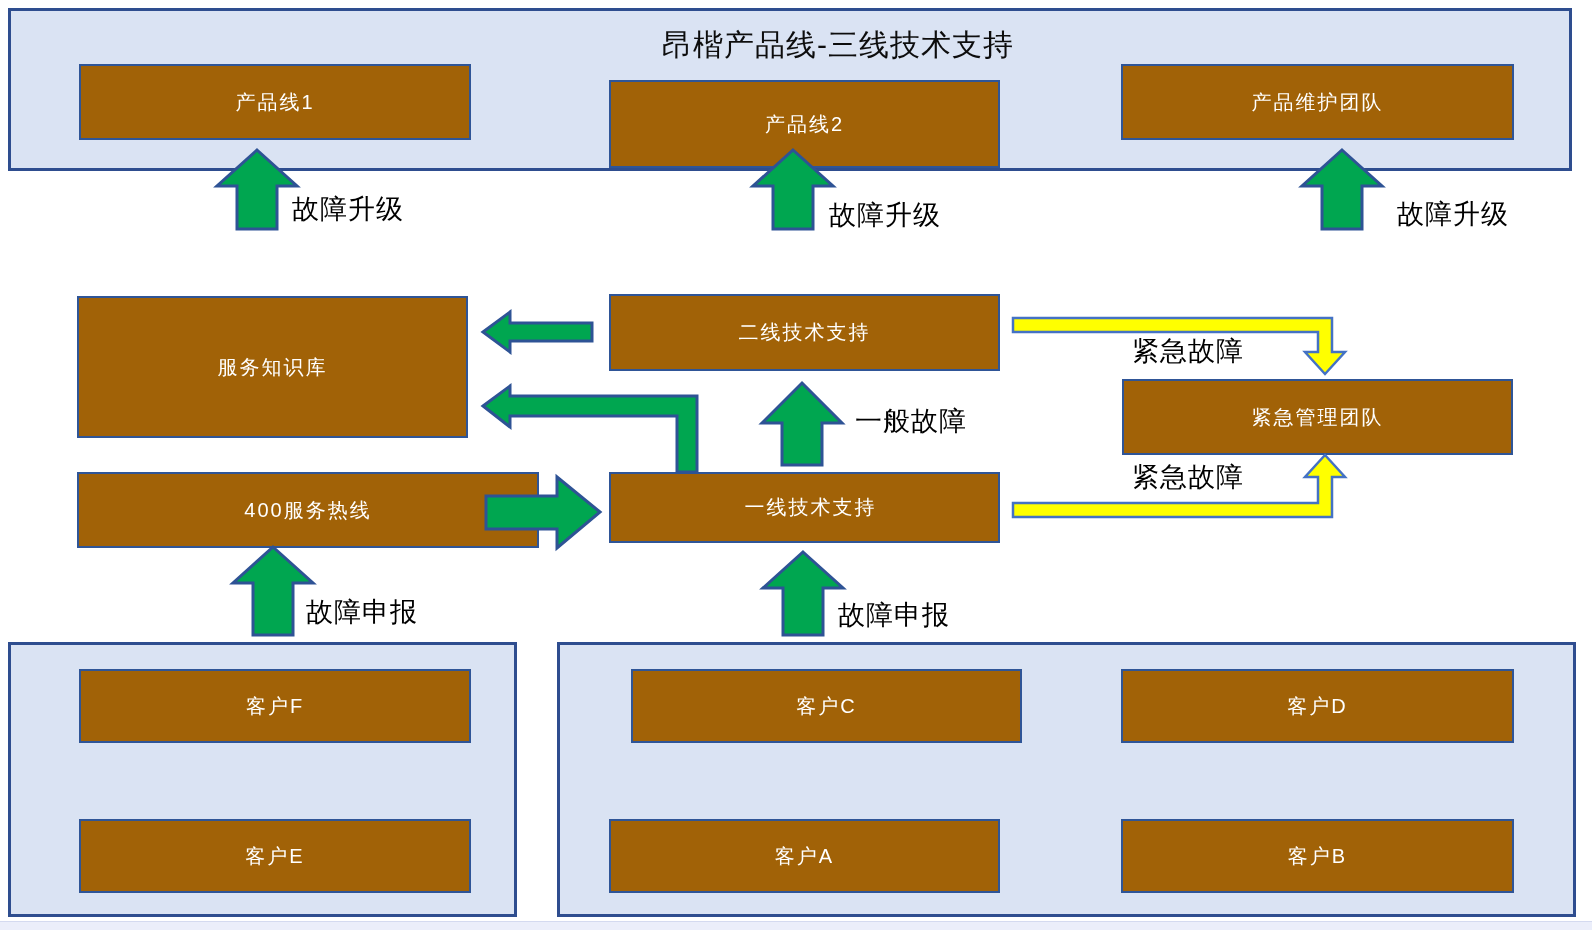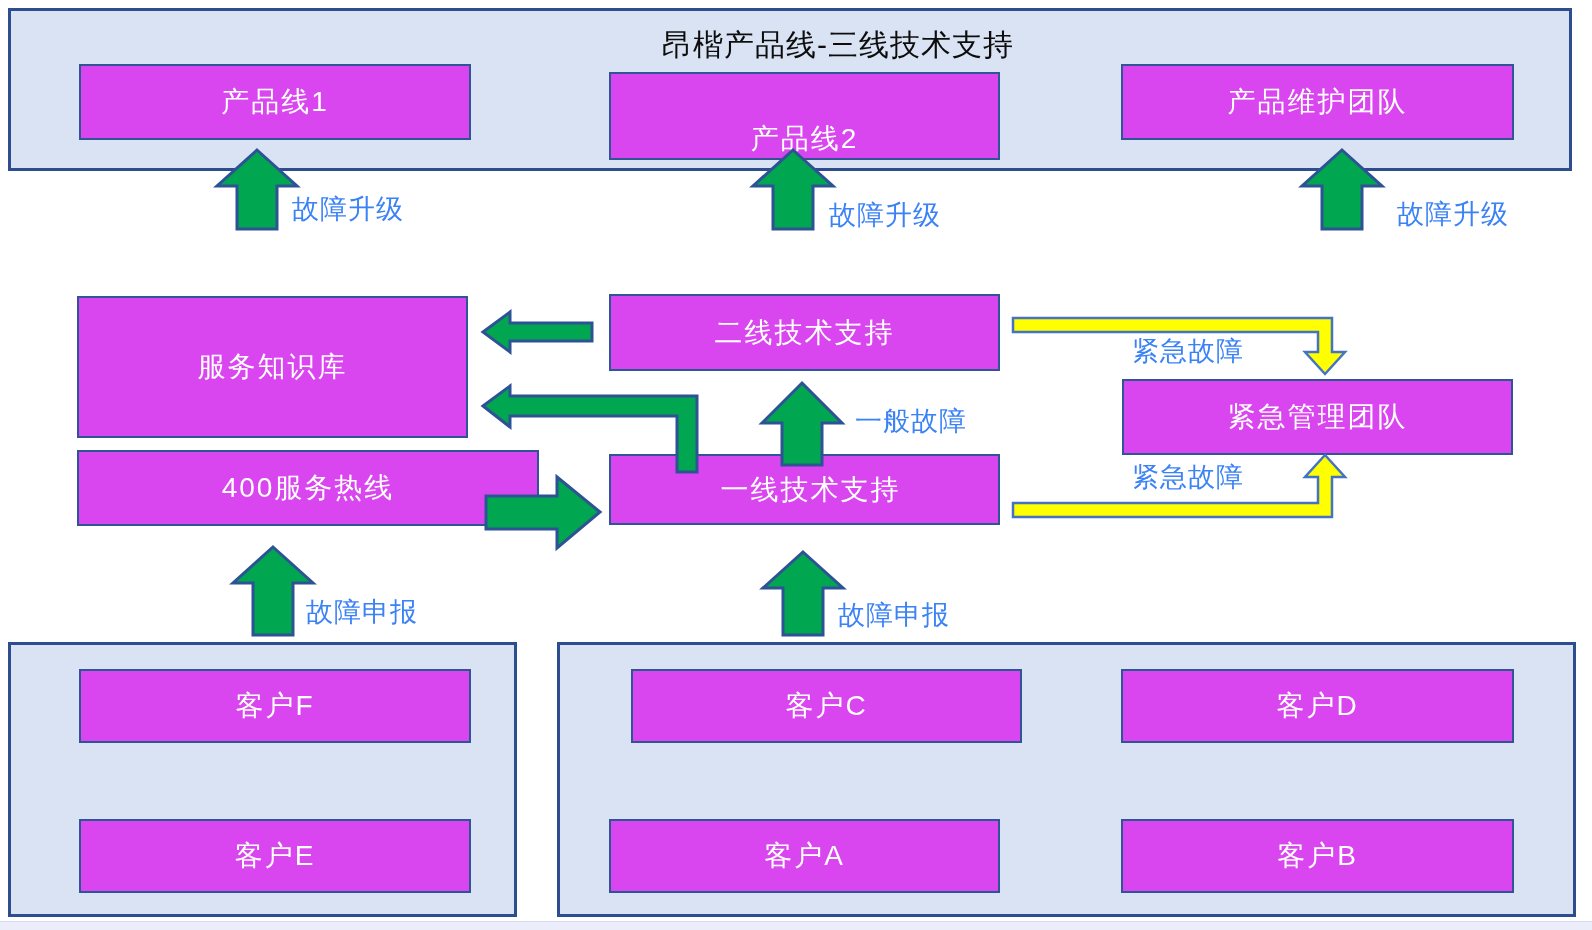--- a/index.html
+++ b/index.html
@@ -25,43 +25,43 @@
     position: absolute;
     width: 100%;
     text-align: center;
     font-size: 30px;
     font-weight: 500;
     color: #0d0d0d;
     letter-spacing: 1px;
   }
   .node {
     position: absolute;
-    background: #d946ef;
+    background: #a16207;
     border: 2px solid #2f5597;
     box-sizing: border-box;
     display: flex;
     align-items: center;
     justify-content: center;
     color: #ffffff;
-    font-size: 28px;
+    font-size: 20px;
     letter-spacing: 2px;
   }
   .arrow-layer {
     position: absolute;
     left: 0; top: 0;
     width: 1592px;
     height: 930px;
     pointer-events: none;
   }
   .green-arrow { fill: #00a650; stroke: #2e5395; stroke-width: 3; stroke-linejoin: miter; }
   .yellow-arrow { fill: #ffff00; stroke: #4472c4; stroke-width: 2.5; stroke-linejoin: miter; }
   .flow-label {
     position: absolute;
     font-size: 27px;
-    color: #3b82f6;
+    color: #000000;
     white-space: nowrap;
     letter-spacing: 1px;
   }
   .bottom-strip {
     position: absolute;
     left: 0;
     top: 921px;
     width: 1592px;
     height: 9px;
     background: #ebeefa;
@@ -72,40 +72,40 @@
 <body>
 
 <div class="canvas">
 
   <div class="container" style="left:8px; top:8px; width:1564px; height:163px;">
     <div class="container-title" style="top:14px;margin-left:48px;">昂楷产品线-三线技术支持</div>
   </div>
   <div class="node" style="left:79px; top:64px; width:392px; height:76px;">
     <span>产品线1</span>
   </div>
-  <div class="node" style="left:609px; top:72px; width:391px; height:88px;align-items:flex-end;">
+  <div class="node" style="left:609px; top:80px; width:391px; height:88px;">
     <span>产品线2</span>
   </div>
   <div class="node" style="left:1121px; top:64px; width:393px; height:76px;">
     <span>产品维护团队</span>
   </div>
 
   <div class="node" style="left:77px; top:296px; width:391px; height:142px;">
     <span>服务知识库</span>
   </div>
   <div class="node" style="left:609px; top:294px; width:391px; height:77px;">
     <span>二线技术支持</span>
   </div>
   <div class="node" style="left:1122px; top:379px; width:391px; height:76px;">
     <span>紧急管理团队</span>
   </div>
-  <div class="node" style="left:77px; top:450px; width:462px; height:76px;">
+  <div class="node" style="left:77px; top:472px; width:462px; height:76px;">
     <span>400服务热线</span>
   </div>
-  <div class="node" style="left:609px; top:454px; width:391px; height:71px;padding-left:12px;">
+  <div class="node" style="left:609px; top:472px; width:391px; height:71px;padding-left:12px;">
     <span>一线技术支持</span>
   </div>
 
   <div class="container" style="left:8px; top:642px; width:509px; height:275px;"></div>
   <div class="node" style="left:79px; top:669px; width:392px; height:74px;">
     <span>客户F</span>
   </div>
   <div class="node" style="left:79px; top:819px; width:392px; height:74px;">
     <span>客户E</span>
   </div>

